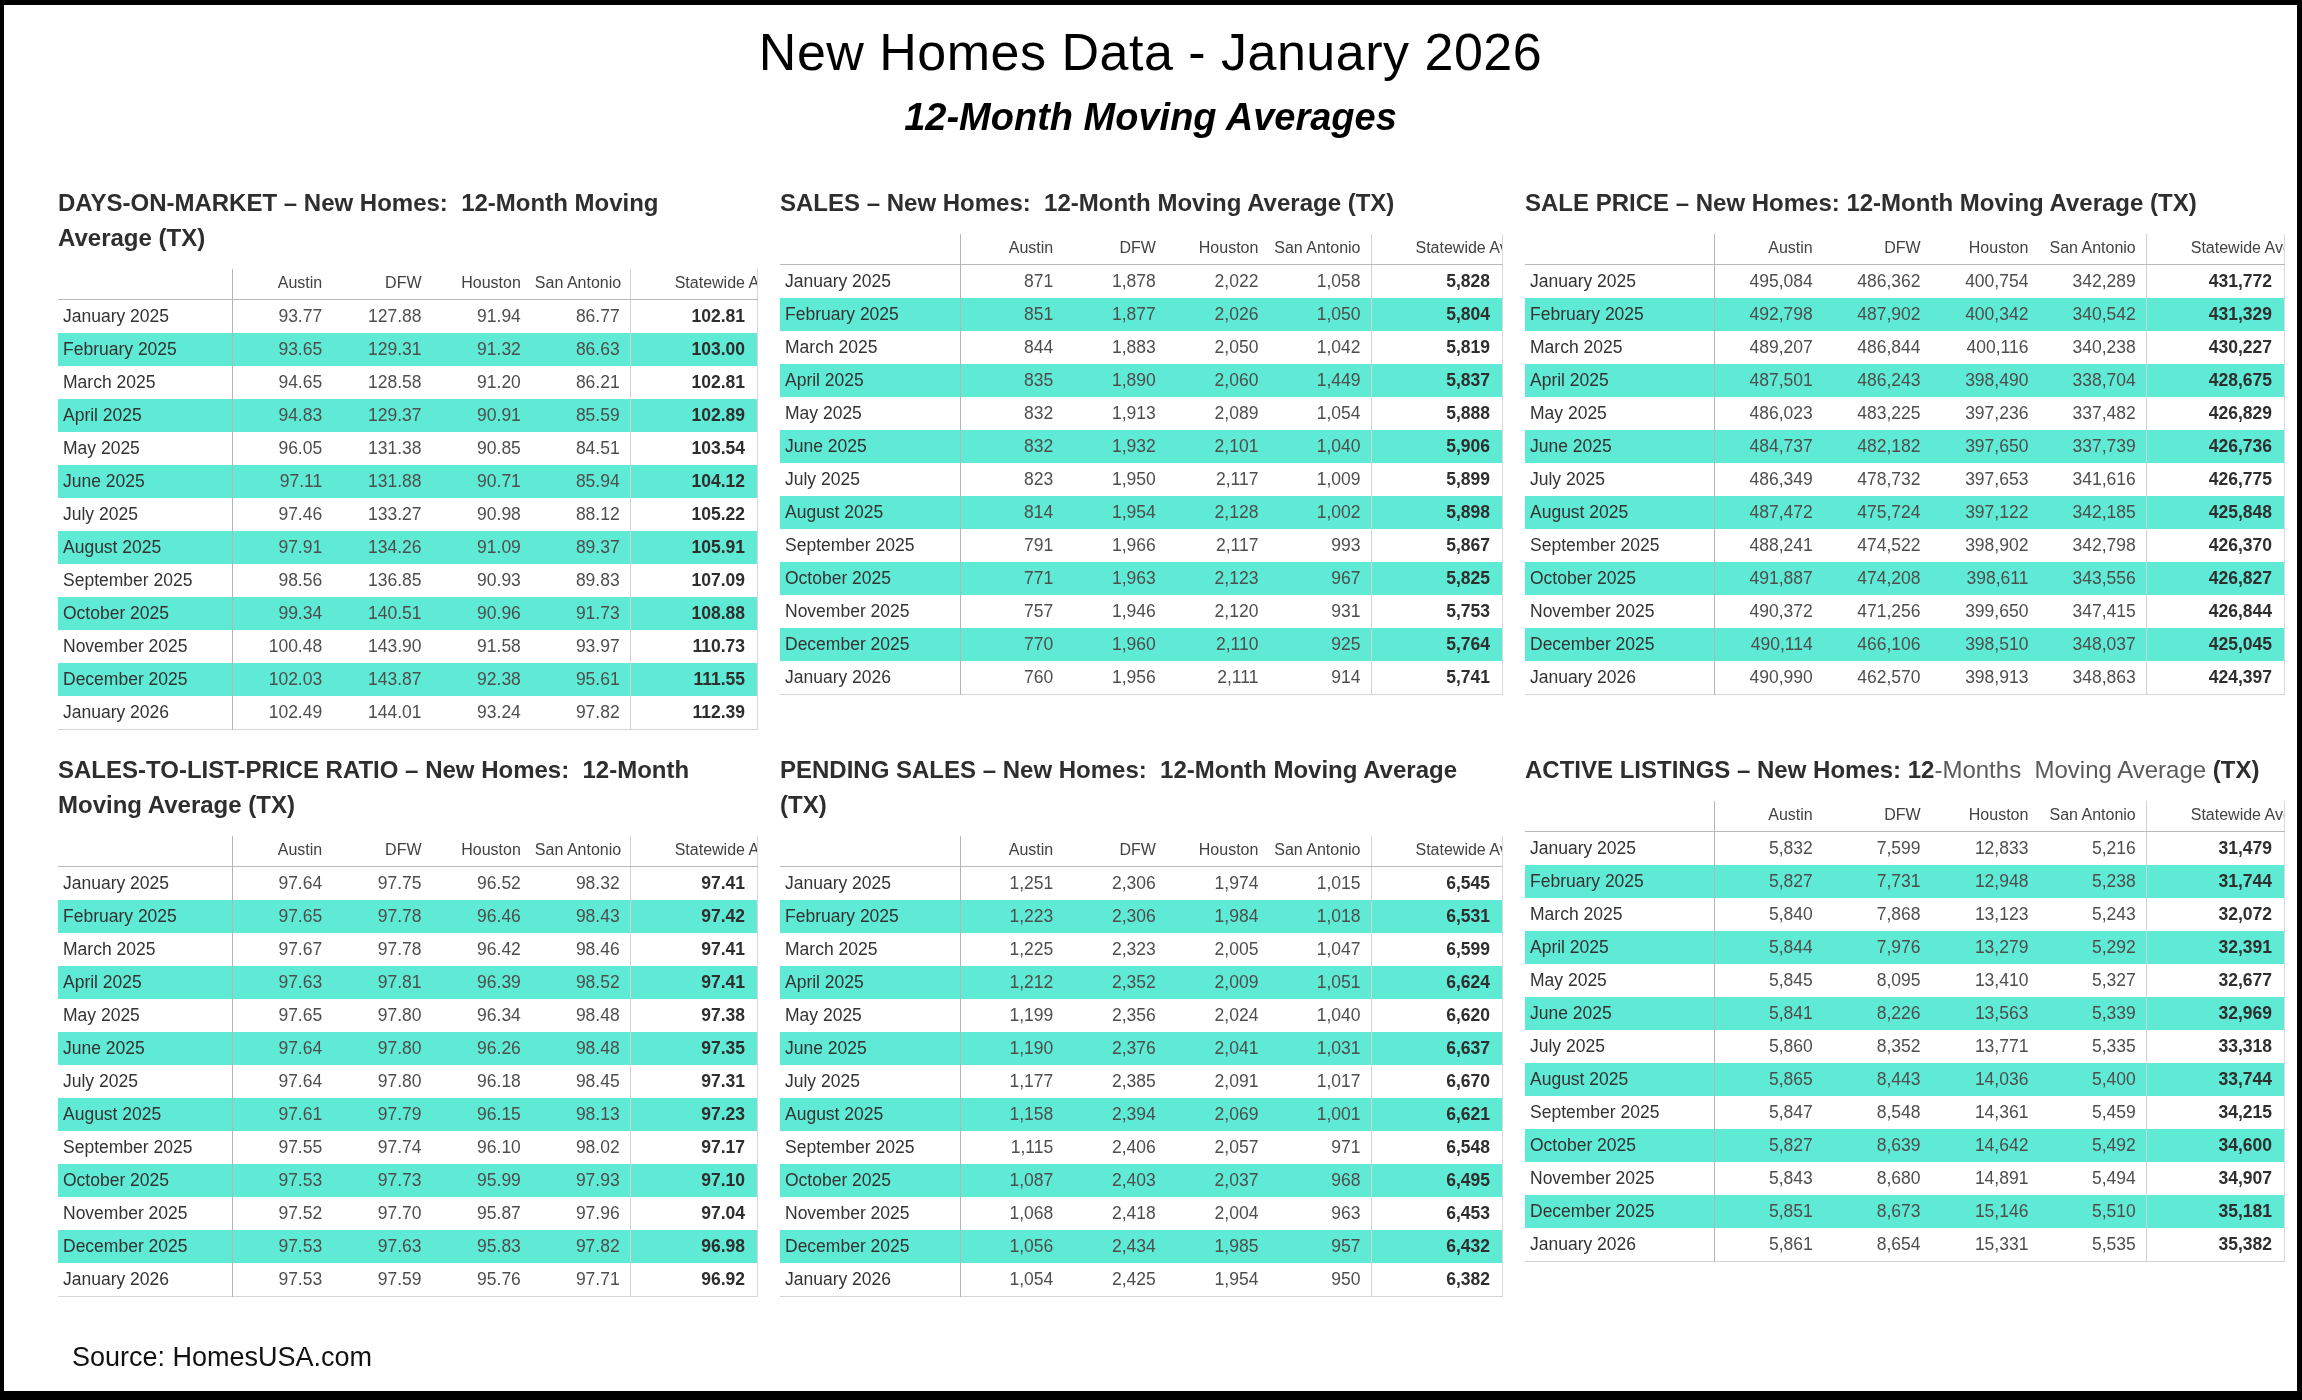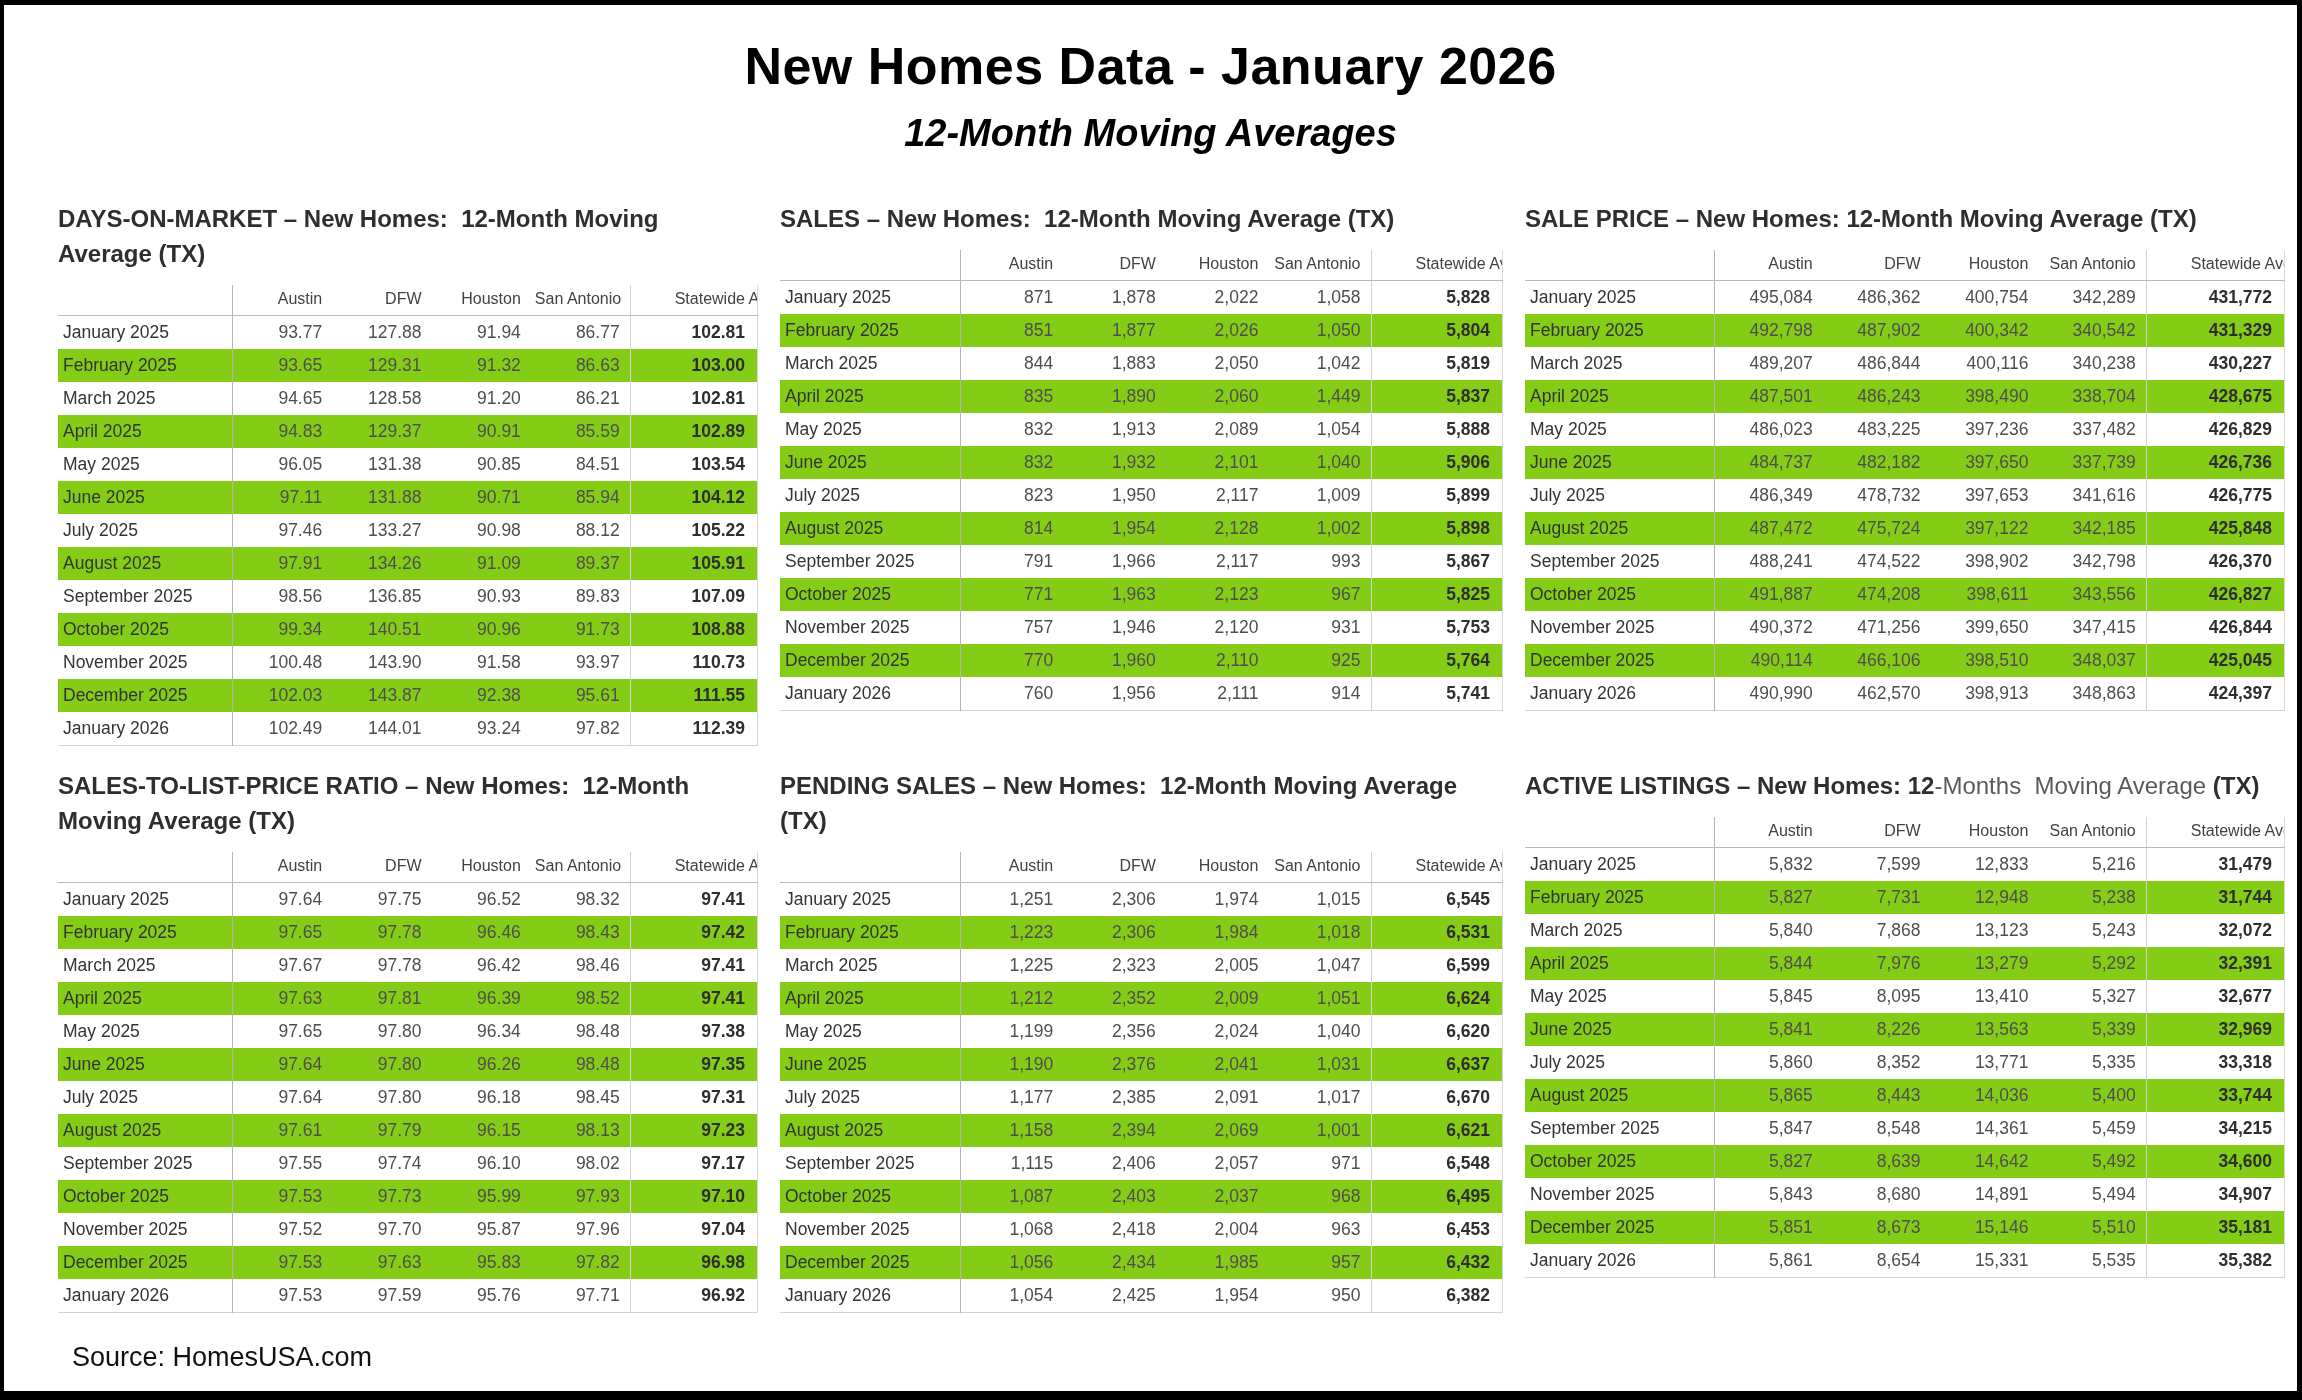--- a/index.html
+++ b/index.html
@@ -11,21 +11,21 @@
     border-left: 4px solid #000;
     border-right: 5px solid #000;
     border-bottom: 9px solid #000;
     font-family: "Liberation Sans", sans-serif;
     position: relative;
     overflow: hidden;
     color: #333;
   }
   .page-header { text-align: center; padding-top: 16px; }
   .main-title {
-    margin: 16px; font-size: 52px; font-weight: bold; color: #000;
+    margin: 2px; font-size: 52px; font-weight: normal; color: #000;
     line-height: 1.15; letter-spacing: 0.5px;
   }
   .subtitle {
     margin: 14px 0 0 0; font-size: 38px; font-weight: bold; font-style: italic;
     color: #000; line-height: 1.1;
   }
   .grid {
     display: grid;
     grid-template-columns: 700px 723px 760px;
     column-gap: 29px;
@@ -79,21 +79,21 @@
     padding-left: 5px;
     border-right: 1px solid #b5b5b5;
   }
   th.statewide { border-left: 1px solid #d2d2d2; padding-left: 44px; }
   td.statewide {
     border-left: 1px solid #d2d2d2;
     font-weight: bold;
     color: #2e2e2e;
     padding-right: 12px;
   }
-  tr.even { background: #84cc16; }
+  tr.even { background: #5eead4; }
   .source {
     position: absolute;
     left: 68px; bottom: 18px;
     font-size: 27px;
     color: #111;
   }
 </style>
 </head>
 <body>
 

